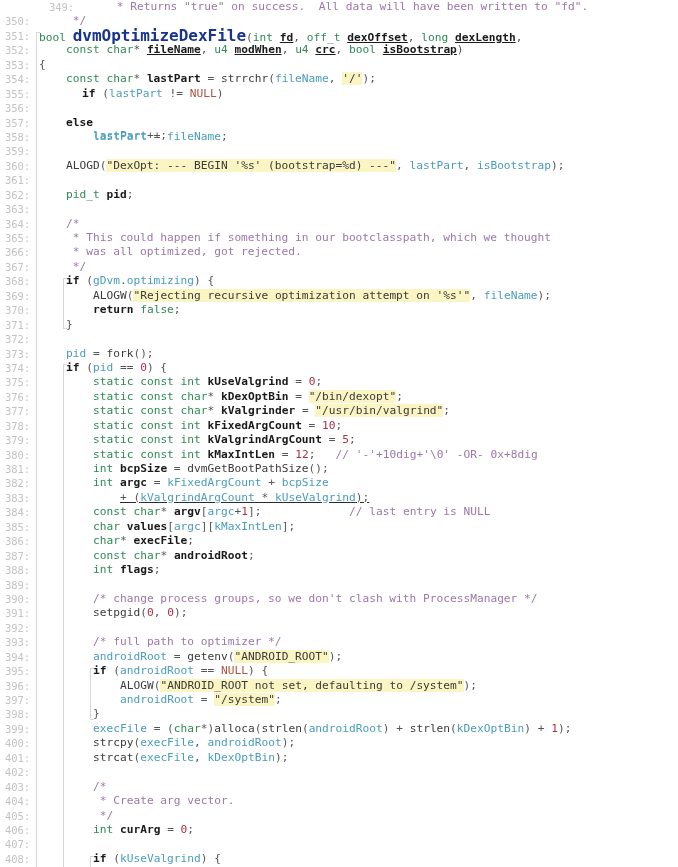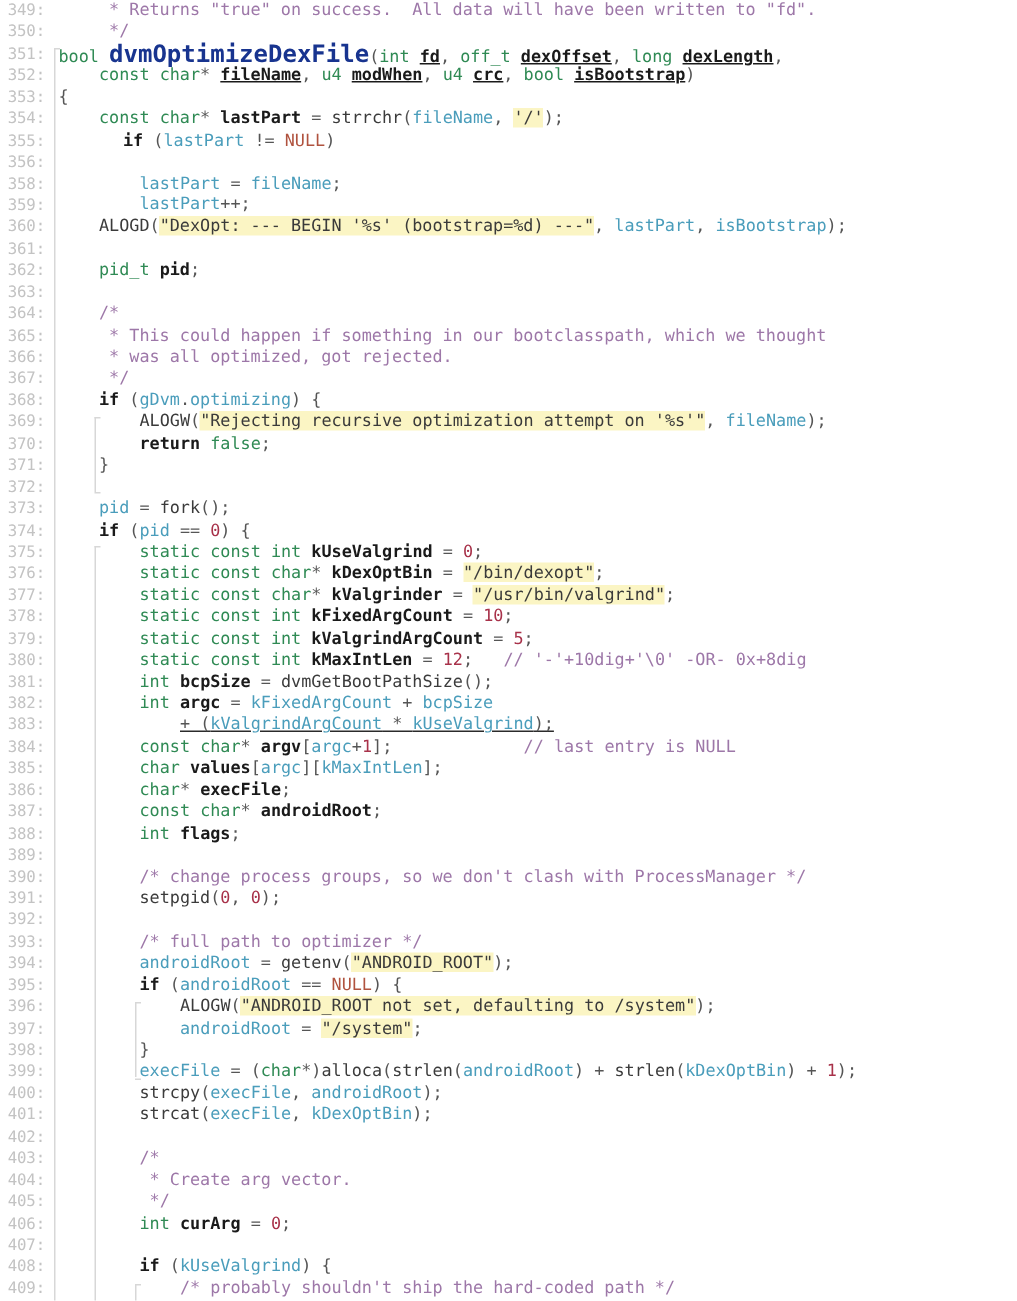--- a/index.html
+++ b/index.html
@@ -80,28 +80,29 @@
       <div class="guide" style="left: 63px; top: 277.55px; height: 50.8px;"></div>
       <div class="guide-hook" style="left: 63px; top: 277.55px; width: 4px;"></div>
       <div class="guide-hook" style="left: 63px; top: 328.35px; width: 4px;"></div>
       <div class="guide" style="left: 63px; top: 364.25px; height: 571px;"></div>
       <div class="guide-hook" style="left: 63px; top: 364.25px; width: 4px;"></div>
       <div class="guide" style="left: 90px; top: 667.7px; height: 50.8px;"></div>
       <div class="guide-hook" style="left: 90px; top: 667.7px; width: 4px;"></div>
       <div class="guide-hook" style="left: 90px; top: 718.5px; width: 4px;"></div>
       <div class="guide" style="left: 90px; top: 855.55px; height: 79.7px;"></div>
       <div class="guide-hook" style="left: 90px; top: 855.55px; width: 4px;"></div>
-      <div class="line" style="position: relative; z-index: 2;"><div class="gutter">349:</div><div class="code" style="padding-left: 35px;"><span class="cmt"> * Returns "true" on success.  All data will have been written to "fd".</span></div></div>
+      <div class="line" style="position: relative; z-index: 2; margin-left: 44px;"><div class="gutter">349:</div><div class="code" style="padding-left: 35px;"><span class="cmt"> * Returns "true" on success.  All data will have been written to "fd".</span></div></div>
       <div class="line" style="position: relative; z-index: 2;"><div class="gutter">350:</div><div class="code" style="padding-left: 35px;"><span class="cmt"> */</span></div></div>
       <div class="line" style="position: relative; z-index: 2;"><div class="gutter">351:</div><div class="code" style="padding-left: 8px;"><span class="kw">bool</span><span class="plain"> </span><span class="fnname">dvmOptimizeDexFile</span><span class="punc">(</span><span class="kw">int</span><span class="plain"> </span><span class="param">fd</span><span class="punc">, </span><span class="kw">off_t</span><span class="plain"> </span><span class="param">dexOffset</span><span class="punc">, </span><span class="kw">long</span><span class="plain"> </span><span class="param">dexLength</span><span class="punc">,</span></div></div>
       <div class="line" style="position: relative; z-index: 2;"><div class="gutter">352:</div><div class="code" style="padding-left: 35px;"><span class="kw">const</span><span class="plain"> </span><span class="kw">char</span><span class="punc">* </span><span class="param">fileName</span><span class="punc">, </span><span class="kw">u4</span><span class="plain"> </span><span class="param">modWhen</span><span class="punc">, </span><span class="kw">u4</span><span class="plain"> </span><span class="param">crc</span><span class="punc">, </span><span class="kw">bool</span><span class="plain"> </span><span class="param">isBootstrap</span><span class="punc">)</span></div></div>
       <div class="line" style="position: relative; z-index: 2;"><div class="gutter">353:</div><div class="code" style="padding-left: 8px;"><span class="punc">{</span></div></div>
       <div class="line" style="position: relative; z-index: 2;"><div class="gutter">354:</div><div class="code" style="padding-left: 35px;"><span class="kw">const</span><span class="plain"> </span><span class="kw">char</span><span class="punc">* </span><span class="decl">lastPart</span><span class="punc"> = </span><span class="plain">strrchr</span><span class="punc">(</span><span class="ident">fileName</span><span class="punc">, </span><span class="str">'/'</span><span class="punc">);</span></div></div>
       <div class="line" style="position: relative; z-index: 2; gap: 16px;"><div class="gutter">355:</div><div class="code" style="padding-left: 35px;"><span class="decl">if</span><span class="punc"> (</span><span class="ident">lastPart</span><span class="punc"> != </span><span class="nullk">NULL</span><span class="punc">)</span></div></div>
       <div class="line" style="position: relative; z-index: 2;"><div class="gutter">356:</div><div class="code" style="padding-left: 62px; margin-top: 28px;"><span class="ident">lastPart</span><span class="punc">++;</span></div></div>
+      <div class="line" style="position: relative; z-index: 2;"><div class="gutter">357:</div><div class="code" style="padding-left: 35px;"><span class="decl">else</span></div></div>
       <div class="line" style="position: relative; z-index: 2;"><div class="gutter">358:</div><div class="code" style="padding-left: 62px;"><span class="ident">lastPart</span><span class="punc"> = </span><span class="ident">fileName</span><span class="punc">;</span></div></div>
       <div class="line" style="position: relative; z-index: 2;"><div class="gutter">359:</div><div class="code" style="padding-left: 8px;">&nbsp;</div></div>
       <div class="line" style="position: relative; z-index: 2;"><div class="gutter">360:</div><div class="code" style="padding-left: 35px;"><span class="plain">ALOGD</span><span class="punc">(</span><span class="str">"DexOpt: --- BEGIN '%s' (bootstrap=%d) ---"</span><span class="punc">, </span><span class="ident">lastPart</span><span class="punc">, </span><span class="ident">isBootstrap</span><span class="punc">);</span></div></div>
       <div class="line" style="position: relative; z-index: 2;"><div class="gutter">361:</div><div class="code" style="padding-left: 8px;">&nbsp;</div></div>
       <div class="line" style="position: relative; z-index: 2;"><div class="gutter">362:</div><div class="code" style="padding-left: 35px;"><span class="kw">pid_t</span><span class="plain"> </span><span class="decl">pid</span><span class="punc">;</span></div></div>
       <div class="line" style="position: relative; z-index: 2;"><div class="gutter">363:</div><div class="code" style="padding-left: 8px;">&nbsp;</div></div>
       <div class="line" style="position: relative; z-index: 2;"><div class="gutter">364:</div><div class="code" style="padding-left: 35px;"><span class="cmt">/*</span></div></div>
       <div class="line" style="position: relative; z-index: 2;"><div class="gutter">365:</div><div class="code" style="padding-left: 35px;"><span class="cmt"> * This could happen if something in our bootclasspath, which we thought</span></div></div>
       <div class="line" style="position: relative; z-index: 2;"><div class="gutter">366:</div><div class="code" style="padding-left: 35px;"><span class="cmt"> * was all optimized, got rejected.</span></div></div>
       <div class="line" style="position: relative; z-index: 2;"><div class="gutter">367:</div><div class="code" style="padding-left: 35px;"><span class="cmt"> */</span></div></div>

